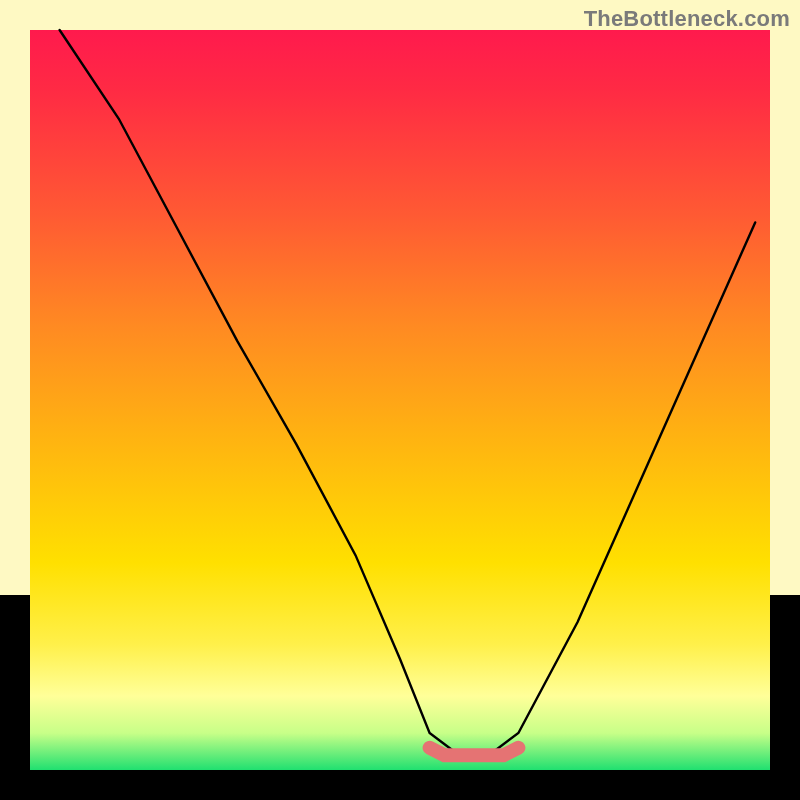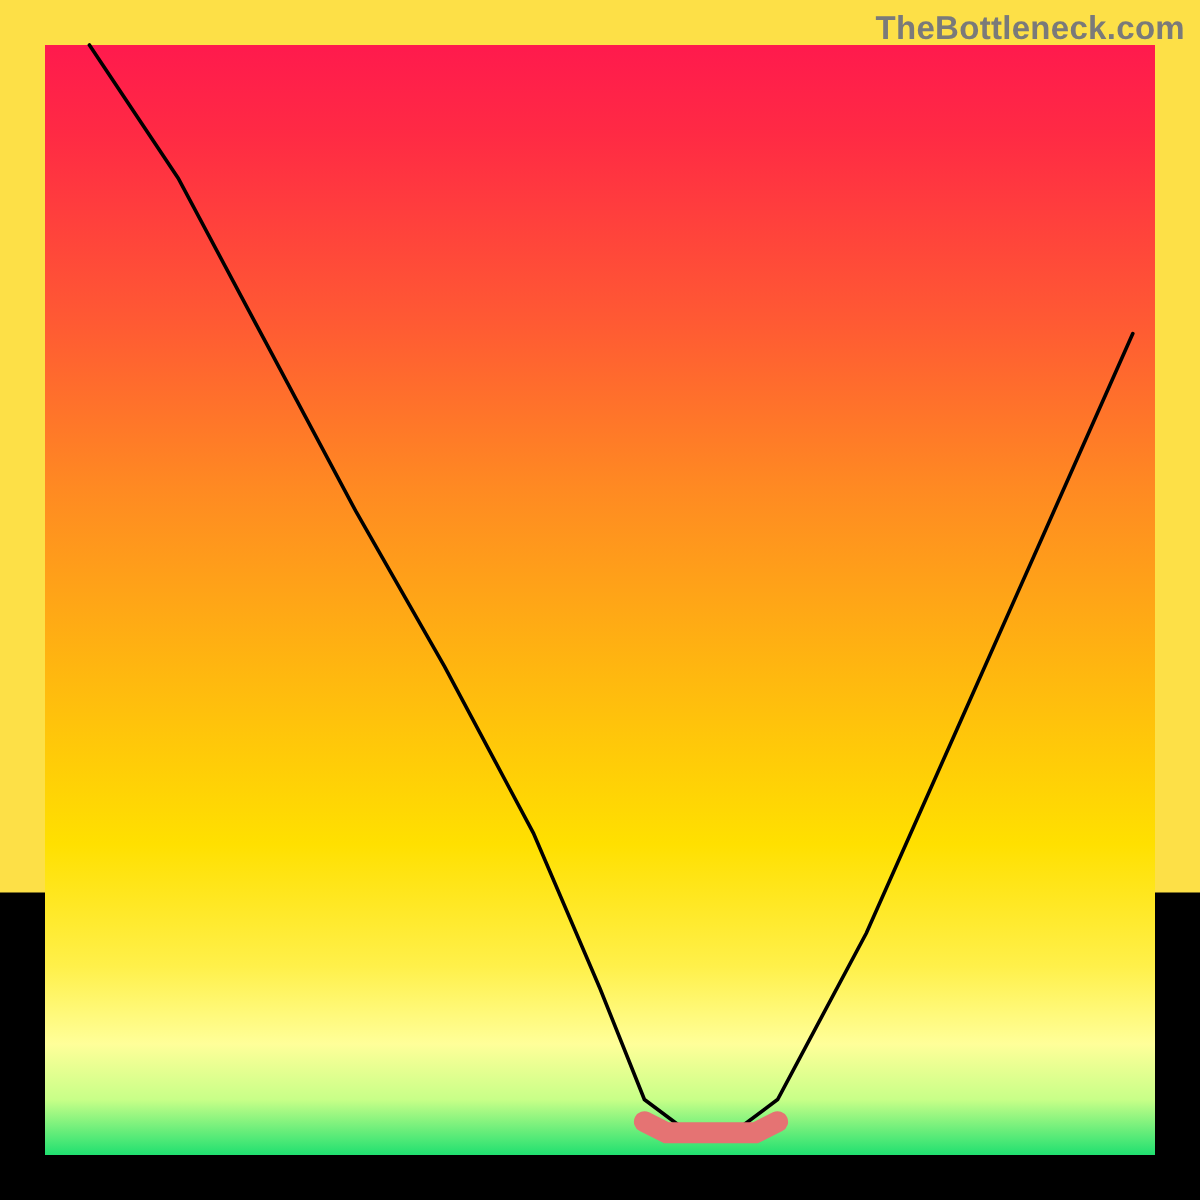--- a/index.html
+++ b/index.html
@@ -9,21 +9,21 @@
     height: 800px;
     background: #000;
     overflow: hidden;
   }
   .frame {
     position: absolute;
     left: 0;
     top: 0;
     width: 800px;
     height: 595px;
-    background: #fde047;
+    background: #fef9c3;
   }
   .plot {
     position: absolute;
     left: 30px;
     top: 30px;
     width: 740px;
     height: 740px;
     background: linear-gradient(to bottom,
       #ff1a4d 0%,
       #ff2a44 8%,

